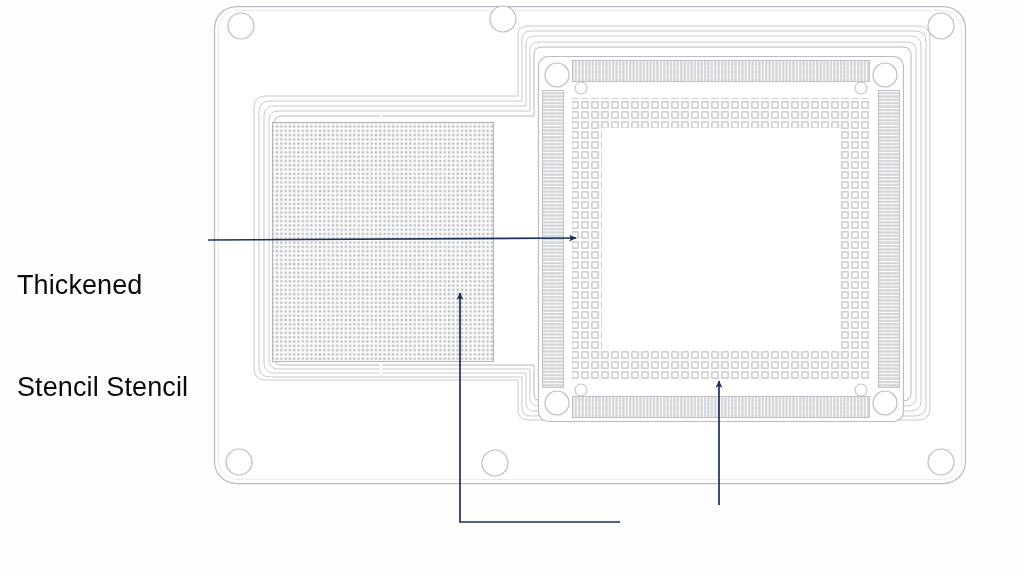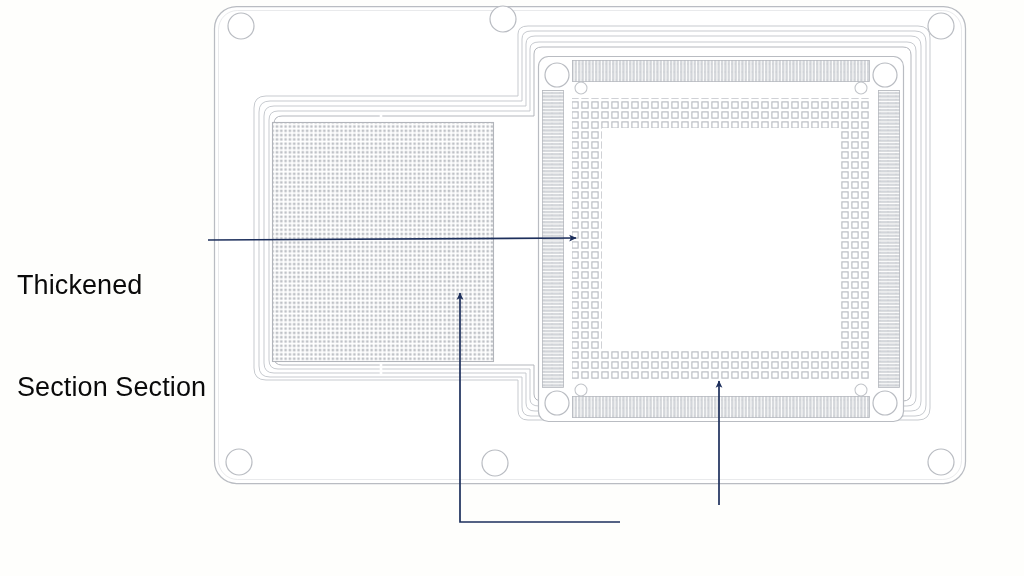--- a/index.html
+++ b/index.html
@@ -156,17 +156,17 @@
       <line x1="208" y1="240" x2="576" y2="238" marker-end="url(#arrHead)"></line>
 
       <path d="M620,522 L460,522 L460,293" marker-end="url(#arrHead)"></path>
 
       <line x1="719" y1="505" x2="719" y2="381" marker-end="url(#arrHead)"></line>
     </g>
   </svg>
 
   <div class="anno-label" id="label-thickened">
     <div>Thickened</div>
-    <div>Section Section</div>
+    <div>Stencil Stencil</div>
   </div>
 
 
 </div>
 
 </body></html>

